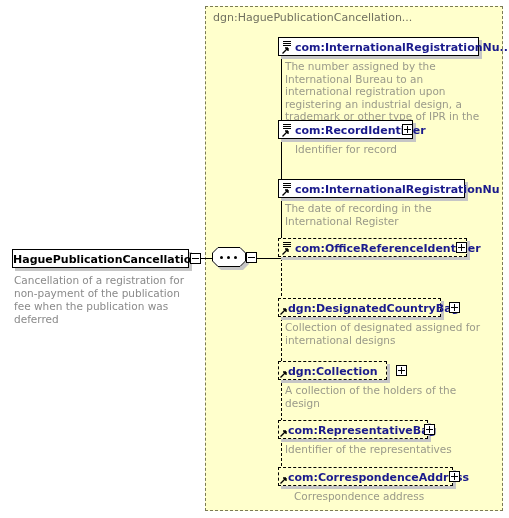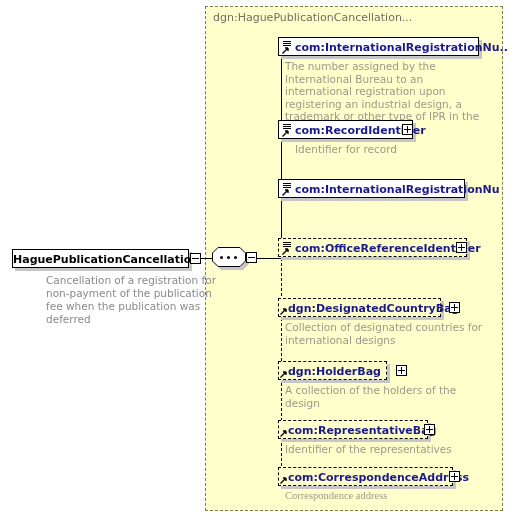--- a/index.html
+++ b/index.html
@@ -51,21 +51,20 @@
     color:#000;
     white-space:nowrap;
   }
   .root-annot{
     position:absolute;
     left:14px;top:274px;
     width:185px;
     font-size:10.5px;
     line-height:13px;
     color:#8a8a8a;
-    margin-left:32px;
   }
 
   
   .sq{
     position:absolute;
     width:11px;height:11px;
     background:#ffffff;
     border:1px solid #000000;
     box-sizing:border-box;
   }
@@ -234,20 +233,21 @@
     <span class="el-icon">
       <i class="ln"></i>
         <i class="ln"></i>
         <i class="ln"></i>
       <svg class="el-arrow" viewBox="0 0 8 8">
         <path d="M0.5 7.5 L6 2 M6 2 L3 2 M6 2 L6 5" stroke="#000" stroke-width="1.4" fill="none"></path>
       </svg>
     </span>
     <span class="el-label">com:InternationalRegistrationNu</span>
   </div>
+  <div class="el-annot" style="left:285px;top:202px;width:198px;">The date of recording in the International Register</div>
 
   <div class="el opt" style="left:278px;top:238px;width:189px;">
     <span class="el-icon">
       <i class="ln"></i>
         <i class="ln"></i>
         <i class="ln"></i>
       <svg class="el-arrow" viewBox="0 0 8 8">
         <path d="M0.5 7.5 L6 2 M6 2 L3 2 M6 2 L6 5" stroke="#000" stroke-width="1.4" fill="none"></path>
       </svg>
     </span>
@@ -255,42 +255,42 @@
   </div>
   <div class="sq plus" style="left:456px;top:242px;"></div>
 
   <div class="el opt noicon" style="left:278px;top:298px;width:163px;">
     <svg class="el-arrow" style="left:1px;bottom:1px;" viewBox="0 0 8 8">
       <path d="M0.5 7.5 L6 2 M6 2 L3 2 M6 2 L6 5" stroke="#000" stroke-width="1.4" fill="none"></path>
     </svg>
     <span class="el-label" style="left:9px;">dgn:DesignatedCountryBag</span>
   </div>
   <div class="sq plus" style="left:449px;top:302px;"></div>
-  <div class="el-annot" style="left:285px;top:321px;width:198px;">Collection of designated countries for international designs</div>
+  <div class="el-annot" style="left:285px;top:321px;width:198px;">Collection of designated assigned for international designs</div>
 
   <div class="el opt noicon" style="left:278px;top:361px;width:109px;">
     <svg class="el-arrow" style="left:1px;bottom:1px;" viewBox="0 0 8 8">
       <path d="M0.5 7.5 L6 2 M6 2 L3 2 M6 2 L6 5" stroke="#000" stroke-width="1.4" fill="none"></path>
     </svg>
-    <span class="el-label" style="left:9px;">dgn:HolderBag</span>
+    <span class="el-label" style="left:9px;">dgn:Collection</span>
   </div>
   <div class="sq plus" style="left:396px;top:365px;"></div>
   <div class="el-annot" style="left:285px;top:384px;width:198px;">A collection of the holders of the design</div>
 
   <div class="el opt noicon" style="left:278px;top:420px;width:150px;">
     <svg class="el-arrow" style="left:1px;bottom:1px;" viewBox="0 0 8 8">
       <path d="M0.5 7.5 L6 2 M6 2 L3 2 M6 2 L6 5" stroke="#000" stroke-width="1.4" fill="none"></path>
     </svg>
     <span class="el-label" style="left:9px;">com:RepresentativeBag</span>
   </div>
   <div class="sq plus" style="left:424px;top:424px;"></div>
   <div class="el-annot" style="left:285px;top:443px;width:198px;">Identifier of the representatives</div>
 
   <div class="el opt noicon" style="left:278px;top:467px;width:175px;">
     <svg class="el-arrow" style="left:1px;bottom:1px;" viewBox="0 0 8 8">
       <path d="M0.5 7.5 L6 2 M6 2 L3 2 M6 2 L6 5" stroke="#000" stroke-width="1.4" fill="none"></path>
     </svg>
     <span class="el-label" style="left:9px;">com:CorrespondenceAddress</span>
   </div>
   <div class="sq plus" style="left:449px;top:471px;"></div>
-  <div class="el-annot" style="left:285px;top:490px;width:198px;font-family:Liberation Serif, serif;">Correspondence address</div>
+  <div class="el-annot" style="left:294px;top:490px;width:198px;">Correspondence address</div>
 
 </div>
 
 </body></html>

